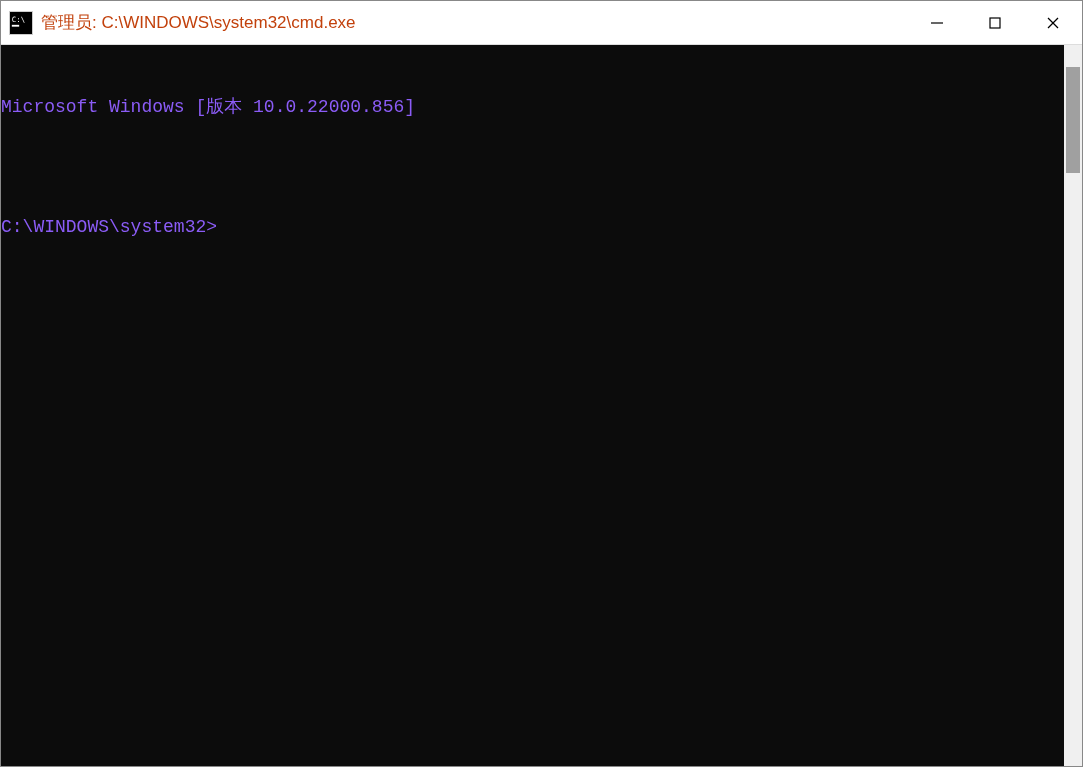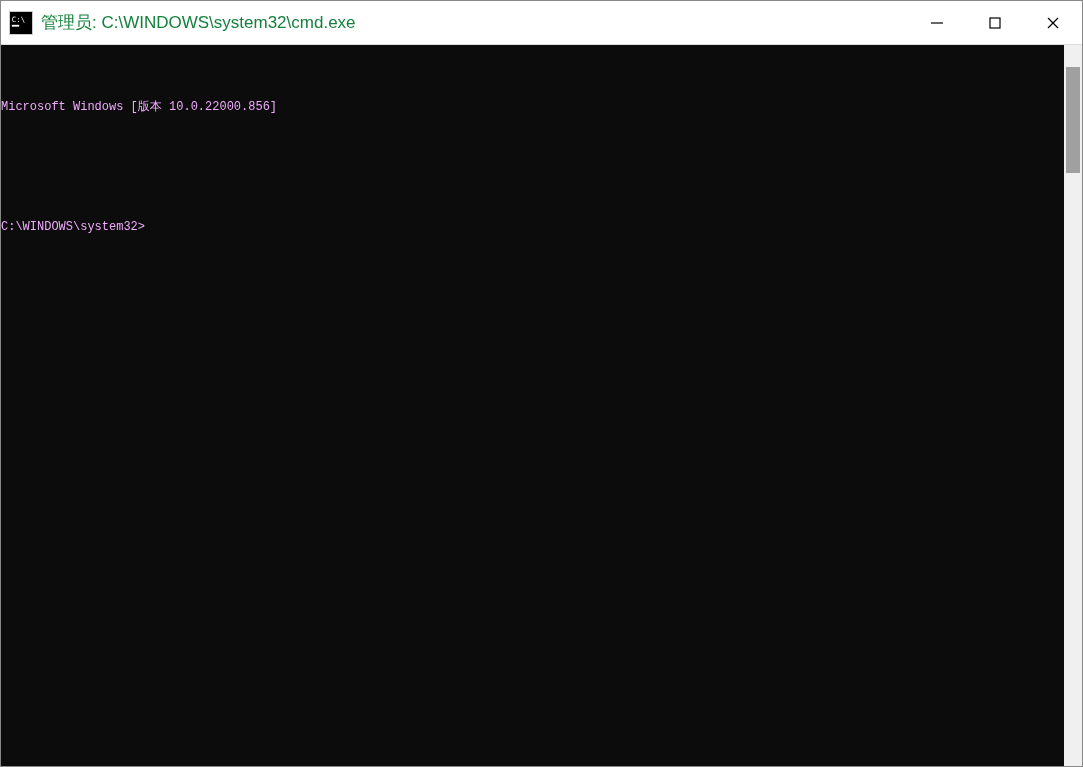--- a/index.html
+++ b/index.html
@@ -40,21 +40,21 @@
       background: #000;
       border: 1px solid #ccc;
     }
     .titlebar-icon svg {
       width: 24px;
       height: 24px;
     }
     .titlebar-title {
       flex: 1;
       font-size: 17px;
-      color: #15803d;
+      color: #c2410c;
       white-space: nowrap;
       overflow: hidden;
       text-overflow: ellipsis;
     }
     .window-controls {
       display: flex;
       height: 100%;
     }
     .win-btn {
       width: 58px;
@@ -74,23 +74,23 @@
       flex: 1;
       background: #0c0c0c;
       display: flex;
       position: relative;
       overflow: hidden;
     }
     .terminal-content {
       flex: 1;
       padding: 2px 0 0 0;
       font-family: "NSimSun", "SimSun", "Consolas", "Courier New", monospace;
-      font-size: 12px;
+      font-size: 18px;
       line-height: 24px;
-      color: #f0abfc;
+      color: #8b5cf6;
       white-space: pre;
       overflow: hidden;
     }
     .terminal-line {
       display: block;
     }
     .prompt-line {
       display: flex;
       align-items: center;
       gap: 9px;

